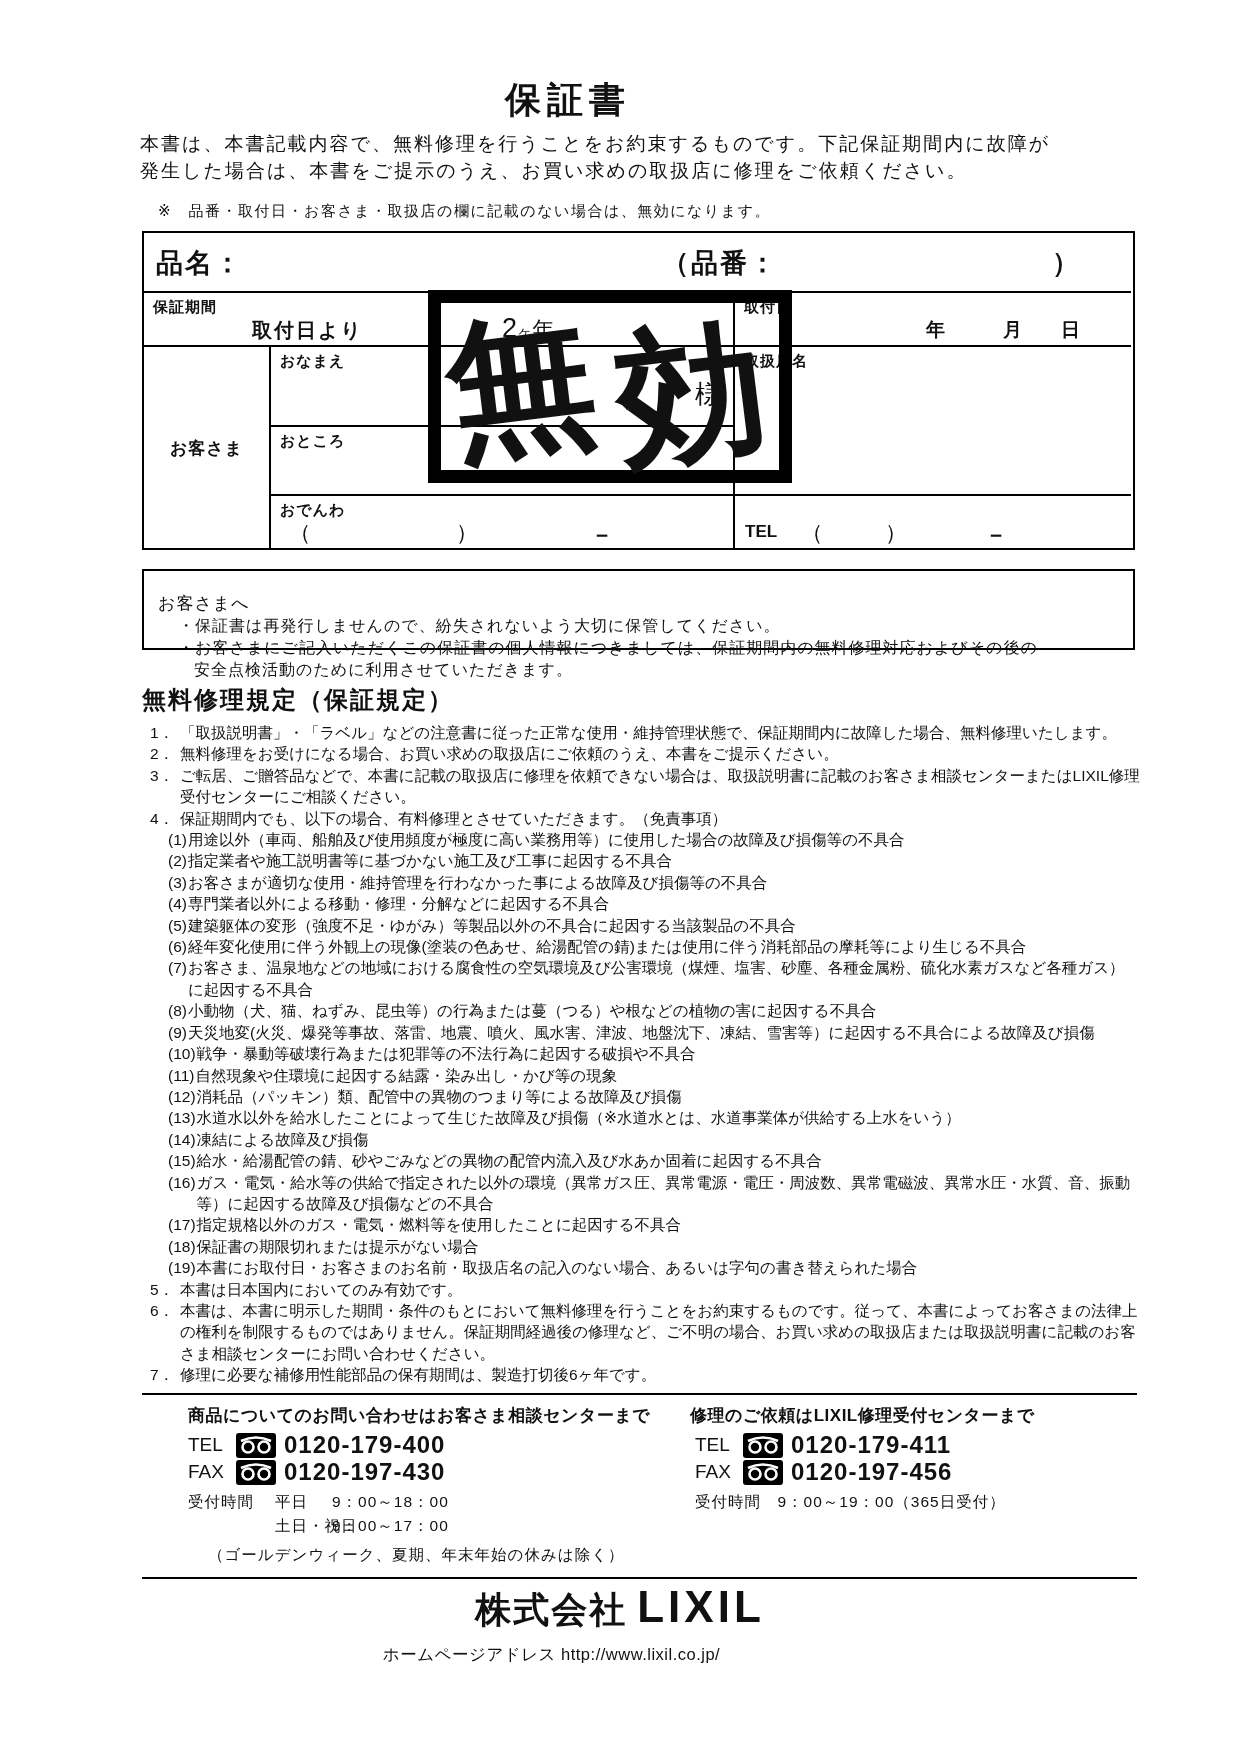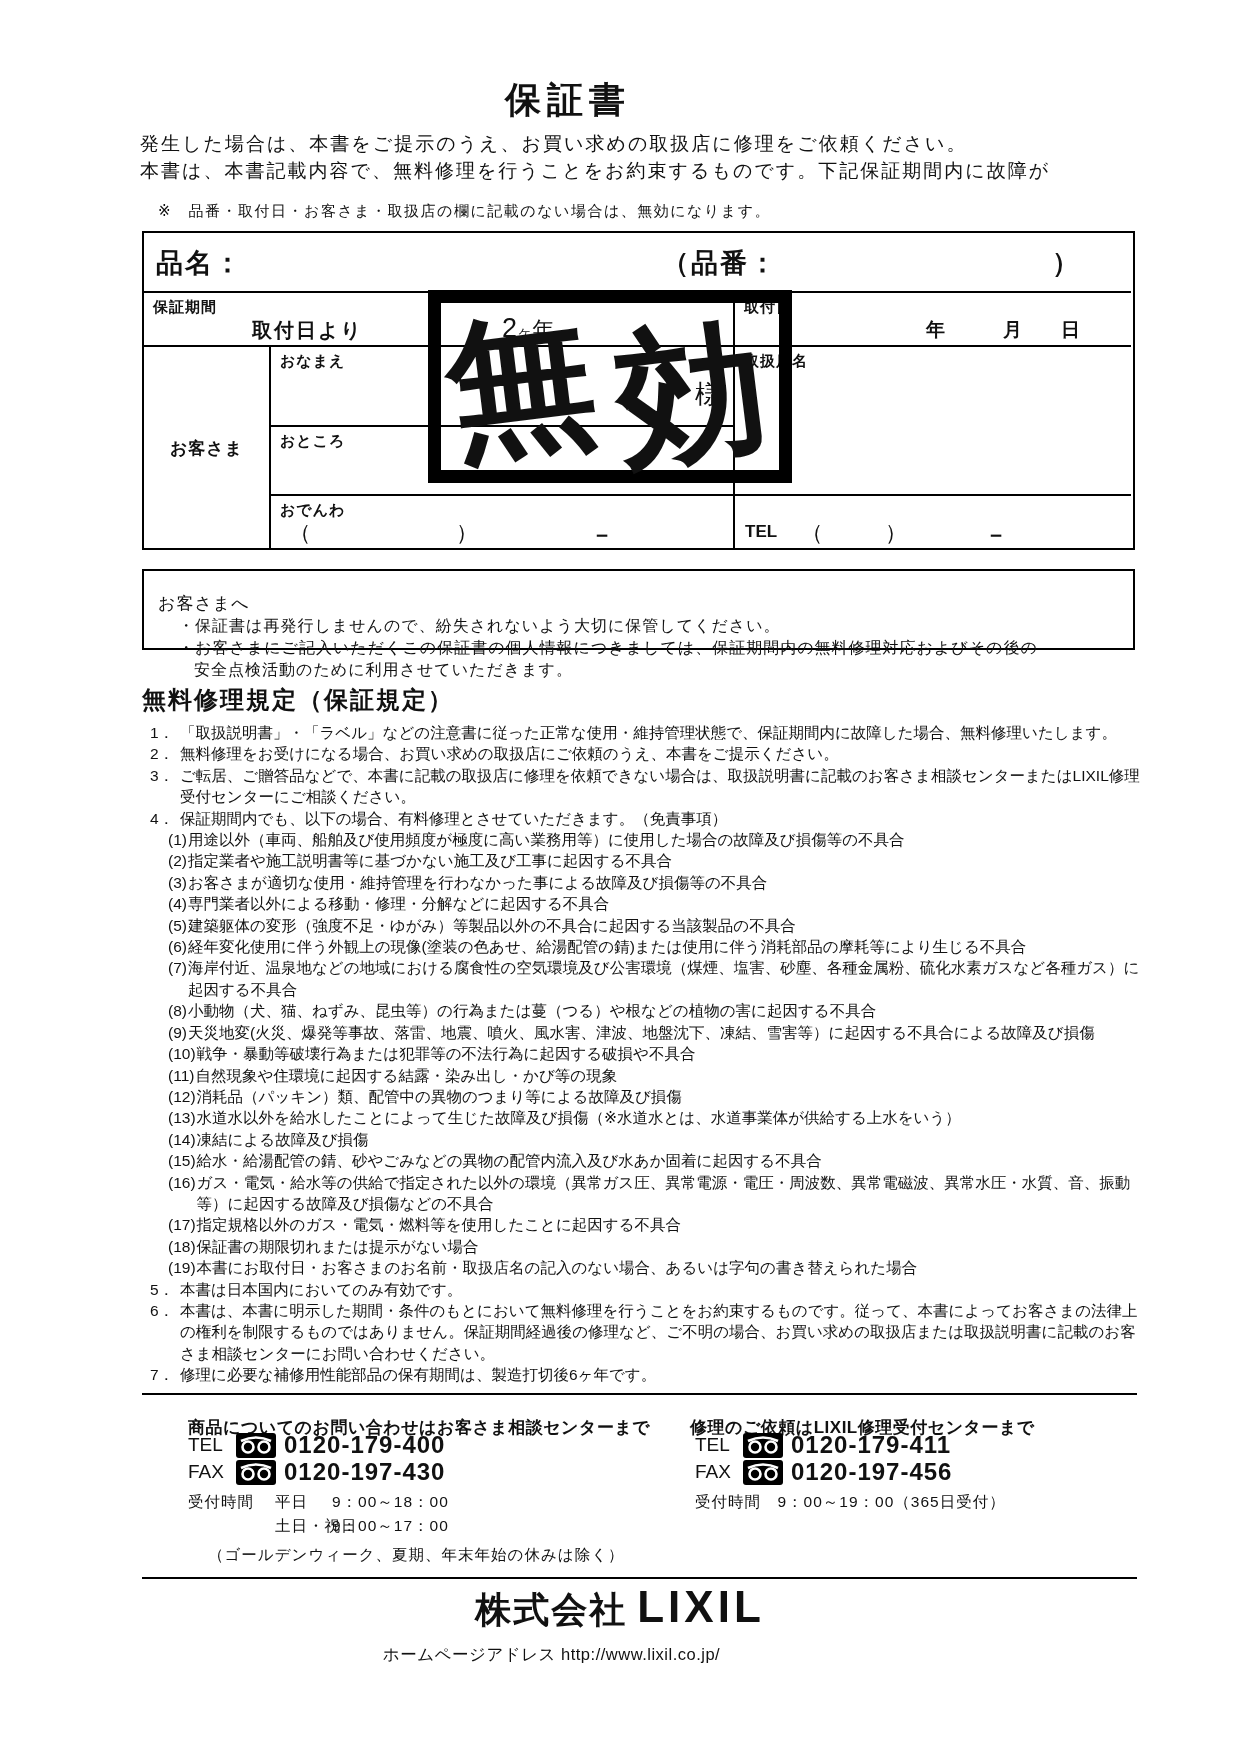--- a/index.html
+++ b/index.html
@@ -92,21 +92,21 @@
   .reg-item, .reg-sub { display:flex; }
   .reg-item > .m { flex:none; width:30px; }
   .reg-item > .t { flex:1; }
   .reg-sub { margin-left:18px; }
   .reg-sub > .m { flex:none; margin-right:1px; }
   .reg-sub > .t { flex:1; }
 
   
   .rule { background:#000; height:2px; left:142px; width:995px; }
   .rule-1 { top:1393px; } .rule-2 { top:1577px; }
-  .contact-heading { font-size:17px; font-weight:bold; top:1404px; letter-spacing:0.5px;margin-top:12px; }
+  .contact-heading { font-size:17px; font-weight:bold; top:1404px; letter-spacing:0.5px; }
   .ch-left { left:188px; } .ch-right { left:690px; }
   .tel-row { top:1432px; } .fax-row { top:1459px; }
   .crow-left { left:188px; } .crow-right { left:695px; }
   .contact-row { display:flex; align-items:center; height:26px; }
   .contact-row .svc { font-size:19px; width:48px; }
   .contact-row .icon { width:40px; height:25px; margin-right:8px; }
   .contact-row .num { font-size:24px; font-weight:bold; letter-spacing:1px; }
   .hours { font-size:15.5px; letter-spacing:1px; }
   .h-label { left:188px; top:1492px; }
   .h-wd  { left:275px; top:1492px; } .h-wdt { left:332px; top:1492px; }
@@ -118,22 +118,22 @@
   .company-line { left:0; top:1582px; width:1240px; text-align:center; white-space:nowrap; }
   .company-name { font-size:36px; font-weight:700; letter-spacing:2px; }
   .brand-name { font-size:44px; font-weight:800; letter-spacing:4px; margin-left:10px; }
   .homepage { left:0; top:1644px; width:1103px; text-align:center; font-size:16.5px; letter-spacing:0.5px; }
 </style>
 </head>
 <body>
 
 <div class="abs doc-title">保証書</div>
 <div class="abs intro">
+  <div>本書は、本書記載内容で、無料修理を行うことをお約束するものです。下記保証期間内に故障が</div>
   <div>発生した場合は、本書をご提示のうえ、お買い求めの取扱店に修理をご依頼ください。</div>
-  <div>本書は、本書記載内容で、無料修理を行うことをお約束するものです。下記保証期間内に故障が</div>
 </div>
 <div class="abs note">※　品番・取付日・お客さま・取扱店の欄に記載のない場合は、無効になります。</div>
 
 <div class="abs form-table">
   <div class="cell c-hinmei">
     <span class="hinmei-label">品名：</span>
     <span class="hinban-open">（品番：</span>
     <span class="hinban-close">）</span>
   </div>
 
@@ -231,21 +231,21 @@
     <div class="reg-sub">
       <span class="m">(5)</span>
       <span class="t">建築躯体の変形（強度不足・ゆがみ）等製品以外の不具合に起因する当該製品の不具合</span>
     </div>
     <div class="reg-sub">
       <span class="m">(6)</span>
       <span class="t">経年変化使用に伴う外観上の現像(塗装の色あせ、給湯配管の錆)または使用に伴う消耗部品の摩耗等により生じる不具合</span>
     </div>
     <div class="reg-sub">
       <span class="m">(7)</span>
-      <span class="t">海岸付近、温泉地などの地域における腐食性の空気環境及び公害環境（煤煙、塩害、砂塵、各種金属粉、硫化水素ガスなど各種ガス）に起因する不具合</span>
+      <span class="t">お客さま、温泉地などの地域における腐食性の空気環境及び公害環境（煤煙、塩害、砂塵、各種金属粉、硫化水素ガスなど各種ガス）に起因する不具合</span>
     </div>
     <div class="reg-sub">
       <span class="m">(8)</span>
       <span class="t">小動物（犬、猫、ねずみ、昆虫等）の行為または蔓（つる）や根などの植物の害に起因する不具合</span>
     </div>
     <div class="reg-sub">
       <span class="m">(9)</span>
       <span class="t">天災地変(火災、爆発等事故、落雷、地震、噴火、風水害、津波、地盤沈下、凍結、雪害等）に起因する不具合による故障及び損傷</span>
     </div>
     <div class="reg-sub">

